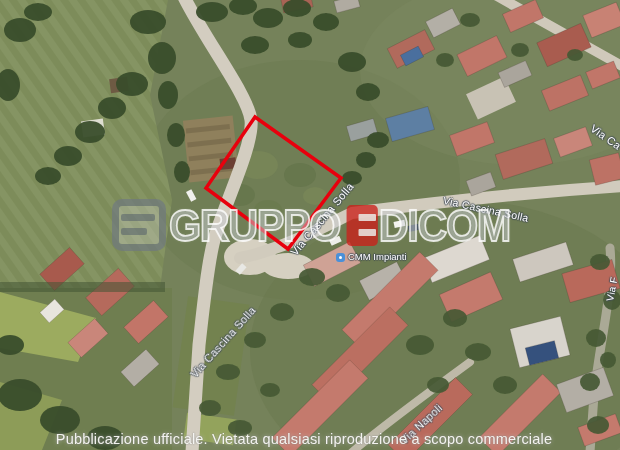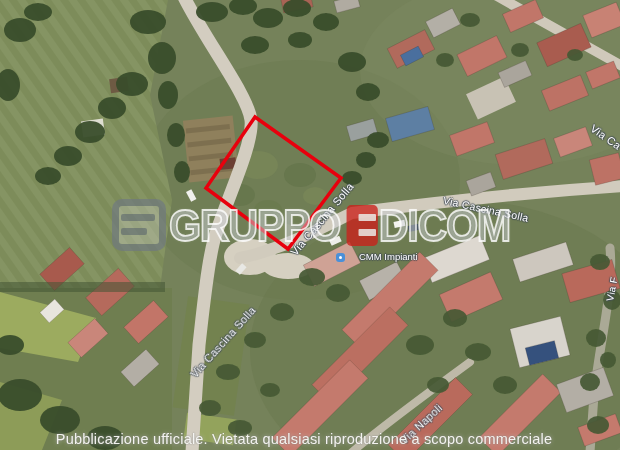--- a/index.html
+++ b/index.html
@@ -18,21 +18,21 @@
                  0 -1px 1px rgba(66,75,88,.85),0 1px 1px rgba(66,75,88,.85);
     transform-origin:center center;
   }
   .lbl0{left:322px;top:219px;transform:translate(-50%,-50%) rotate(-50deg);}
   .lbl1{left:486px;top:209px;transform:translate(-50%,-50%) rotate(12deg);font-size:10.5px;}
   .lbl2{left:223px;top:342px;transform:translate(-50%,-50%) rotate(-48deg);}
   .lbl3{left:421px;top:424px;transform:translate(-50%,-50%) rotate(-43deg);}
   .lbl4{left:606px;top:137px;transform:translate(-50%,-50%) rotate(35deg);}
   .lbl5{left:612px;top:289px;transform:translate(-50%,-50%) rotate(-79deg);font-size:10px;}
   
-  .poi{position:absolute;left:336px;top:251px;display:flex;align-items:flex-end;gap:14px;}
+  .poi{position:absolute;left:336px;top:251px;display:flex;align-items:flex-end;gap:3px;}
   .poi-icon{width:9px;height:9px;border-radius:3px;background:#4a90d9;position:relative;flex:none;}
   .poi-icon::after{content:"";position:absolute;left:3px;top:3px;width:3px;height:3px;background:#fff;border-radius:50%;}
   .poi-text{color:#fff;font-size:9.5px;
     text-shadow:-1px 0 1px rgba(66,75,88,.9),1px 0 1px rgba(66,75,88,.9),
                  0 -1px 1px rgba(66,75,88,.9),0 1px 1px rgba(66,75,88,.9);}
   
   .watermark{position:absolute;left:112px;top:194px;height:62px;display:flex;align-items:center;}
   .wm-logo{width:54px;height:52px;border-radius:10px;border:7px solid rgba(78,90,104,.5);
     background:rgba(225,228,230,.28);position:relative;box-sizing:border-box;flex:none;}
   .wm-logo .bar{position:absolute;left:2px;height:7px;background:rgba(78,90,104,.5);border-radius:2px;}

